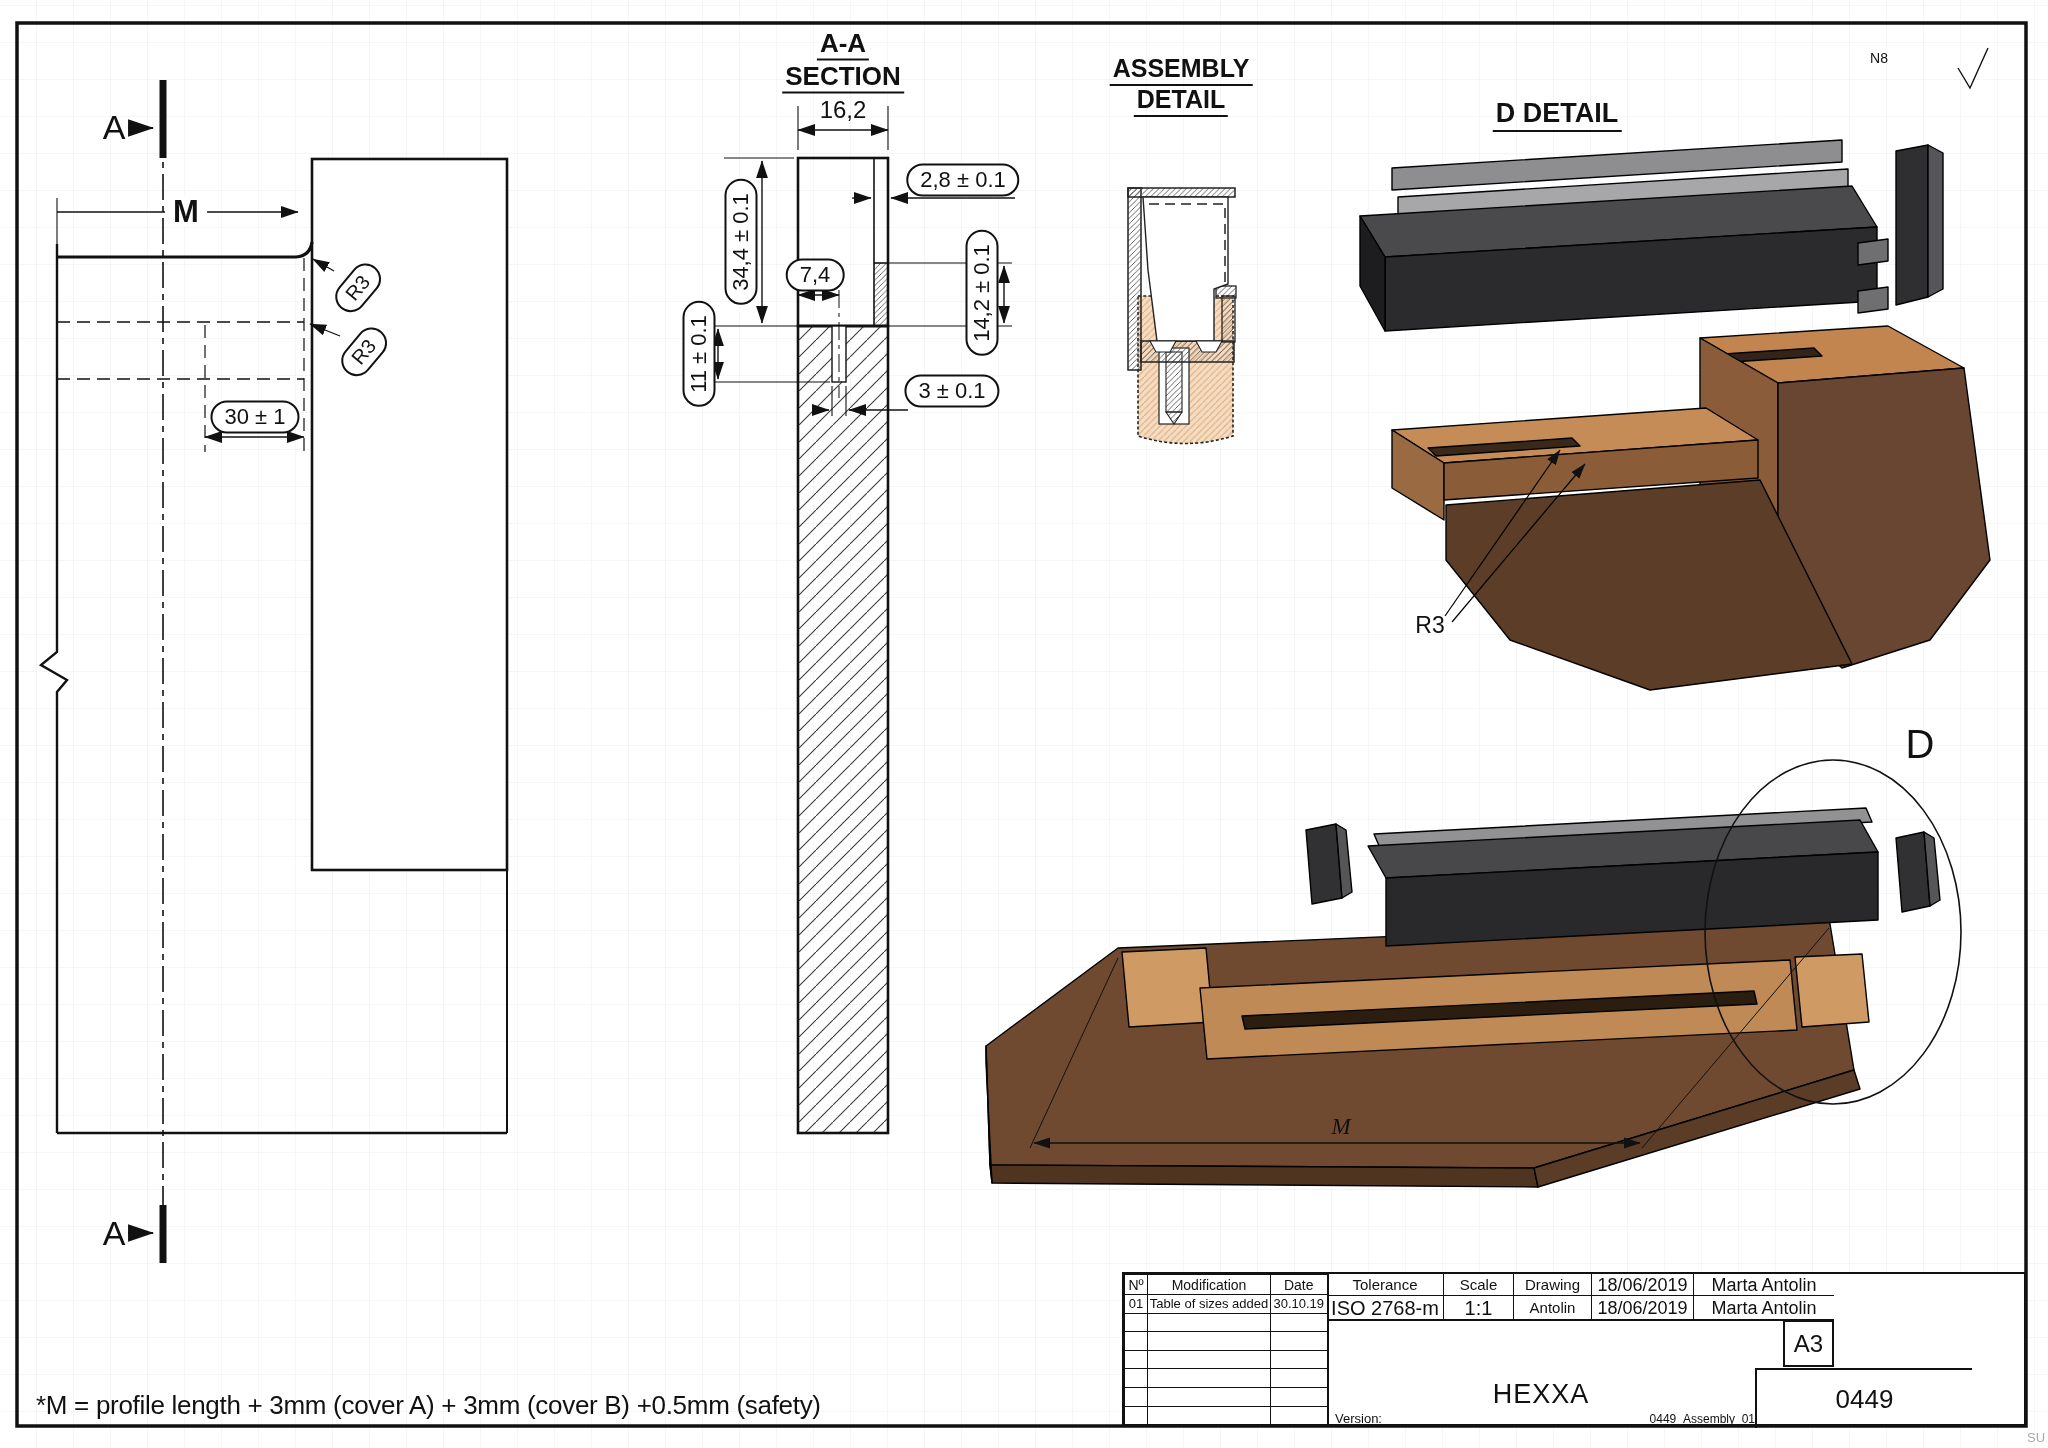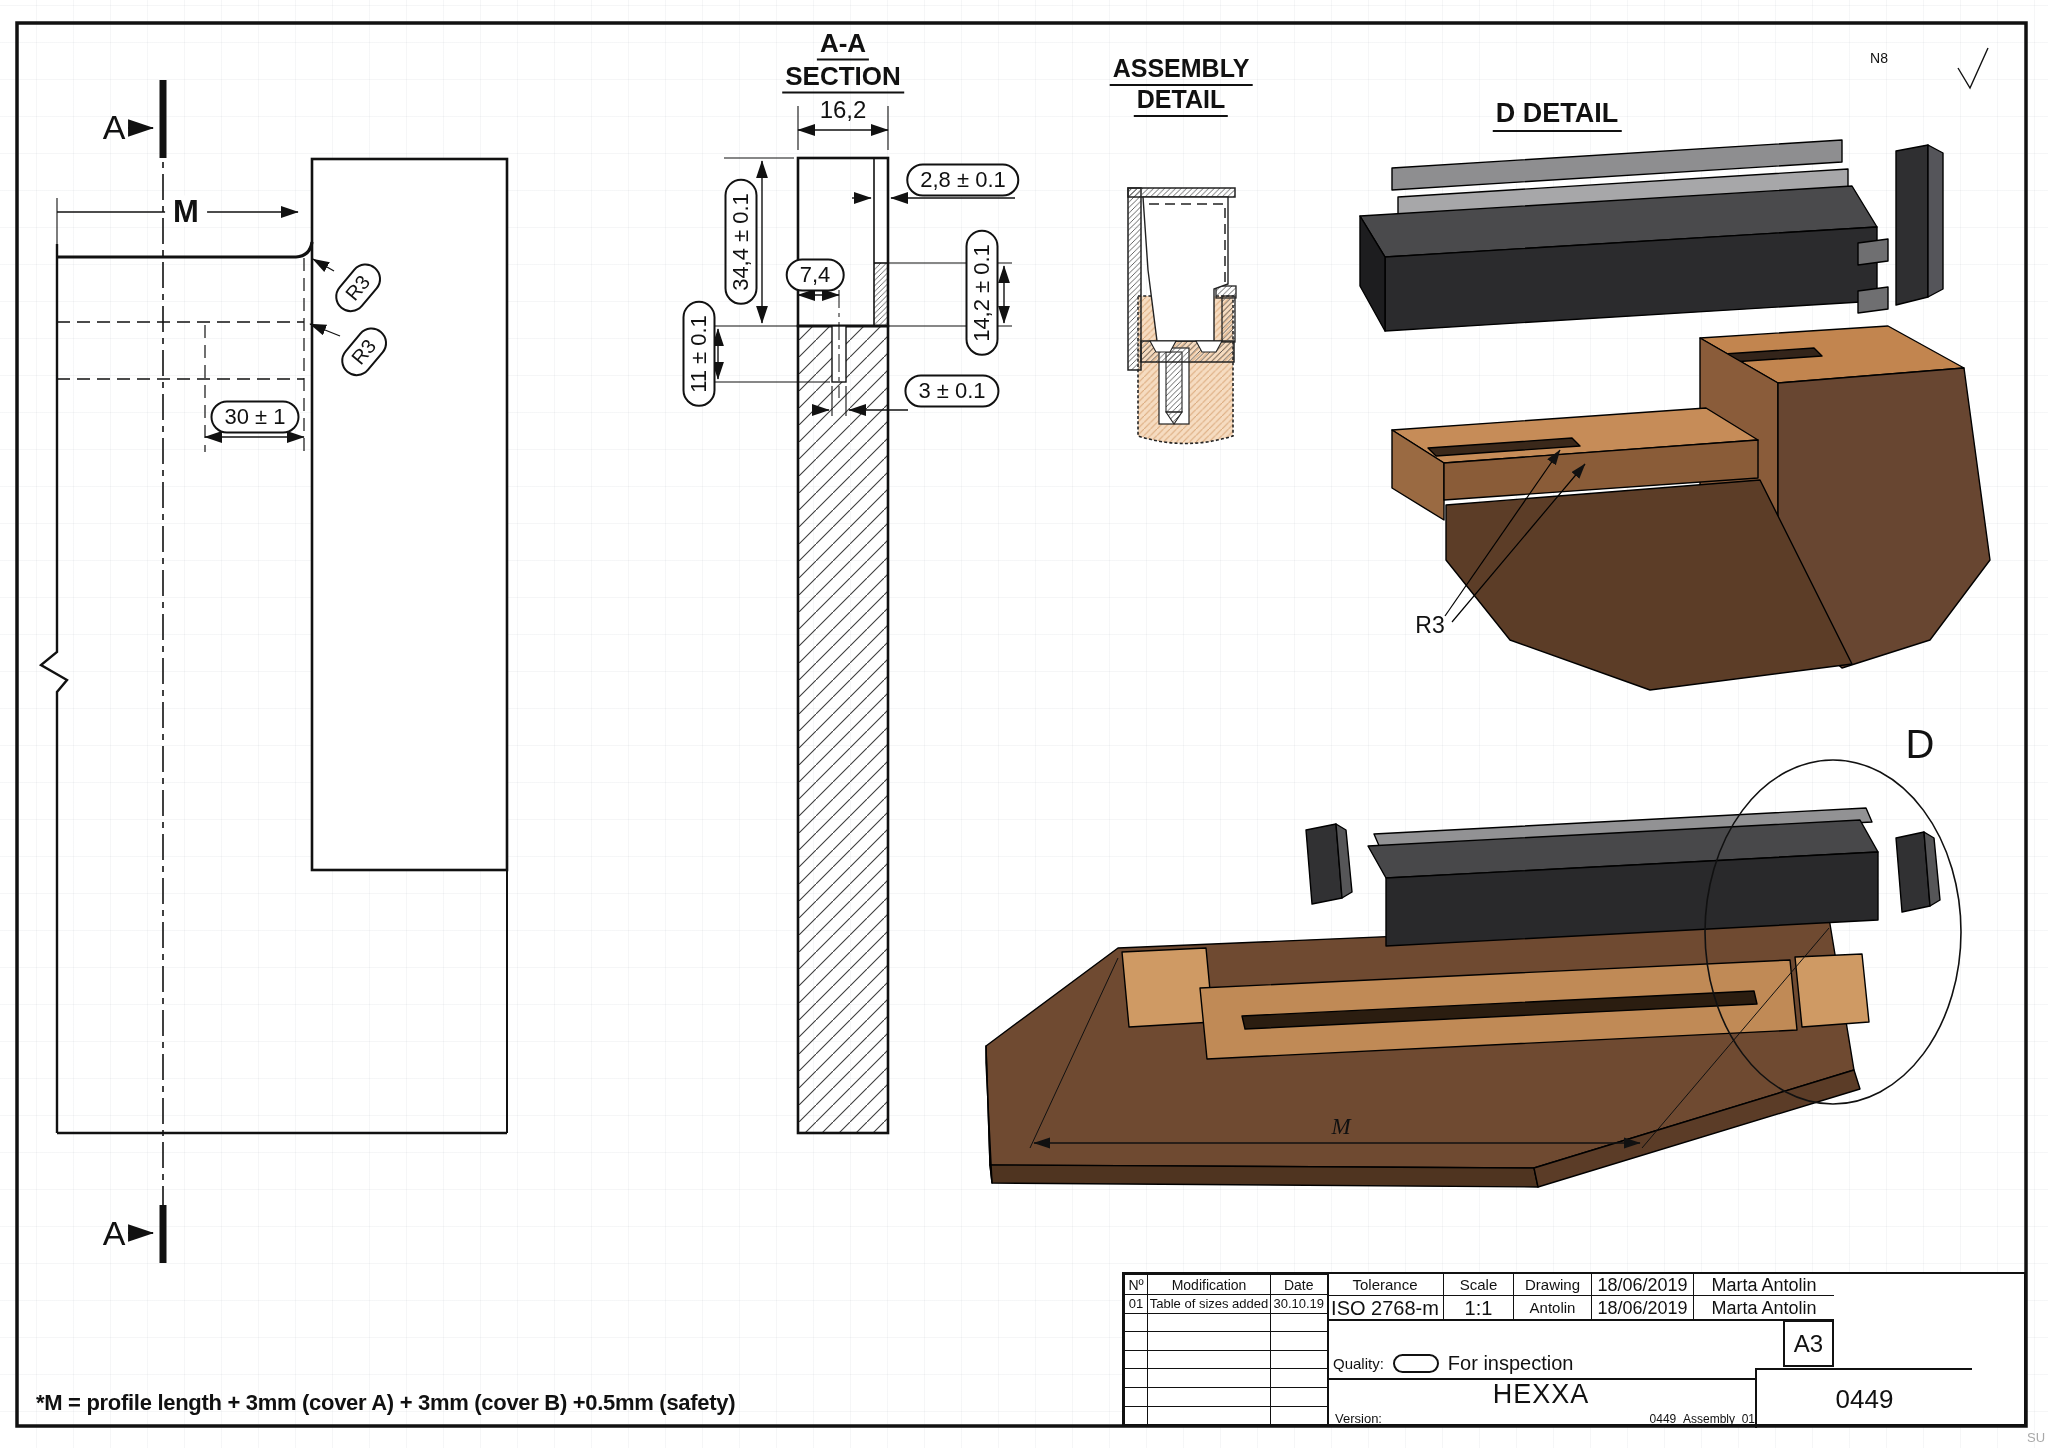--- a/index.html
+++ b/index.html
@@ -24,21 +24,21 @@
 .n8{font-size:14px}
 .wm{font-size:13px;color:#a9a9a9}
 
 .sztbl{position:absolute;left:268px;top:1172px;border-collapse:collapse;table-layout:fixed;background:#fff}
 .sztbl th,.sztbl td{border:1.6px solid #111;text-align:center;vertical-align:middle}
 .sztbl th{width:125px;height:26px;font-size:23px;font-weight:normal}
 .sztbl td{height:47px;font-size:28px}
 .sztbl tr:first-child th{border-top:2.2px solid #111}
 .sztbl{border:2.2px solid #111}
 
-.note{position:absolute;left:36px;top:1390px;font-size:22px;font-weight:bold;letter-spacing:-.3px}
+.note{position:absolute;left:36px;top:1390px;font-size:26px;font-weight:normal;letter-spacing:-.3px}
 
 .tblock{position:absolute;left:1122px;top:1272px;width:904px;height:154px;background:#fff;border:2.4px solid #111}
 .cell{position:absolute;display:flex;align-items:center;justify-content:center;font-size:15px;line-height:1}
 .bR{border-right:1.2px solid #111}
 .bB{border-bottom:1.2px solid #111}
 .revtbl{position:absolute;left:0;top:0;border-collapse:collapse;table-layout:fixed;border-right:2.2px solid #111}
 .revtbl th,.revtbl td{border:1px solid #111;font-weight:normal;text-align:center;vertical-align:middle;overflow:hidden}
 .revtbl th{height:20px;font-size:14px}
 .revtbl td{height:18.6px;font-size:13px}
 .c-no{width:23px}.c-mod{width:123px}.c-date{width:57px}
@@ -299,25 +299,20 @@
 
   <div class="cell bR val20" style="left:203px;top:22px;width:117px;height:23px">ISO 2768-m</div>
   <div class="cell bR val20" style="left:320px;top:22px;width:70px;height:23px">1:1</div>
   <div class="cell bR vlab" style="left:390px;top:22px;width:78px;height:23px">Antolin</div>
   <div class="cell bR val18" style="left:468px;top:22px;width:102px;height:23px">18/06/2019</div>
   <div class="cell val18" style="left:570px;top:22px;width:140px;height:23px">Marta Antolin</div>
 
   <div style="position:absolute;left:203px;top:45px;width:507px;height:0;border-top:2.4px solid #111"></div>
 
 
-  <div class="cell qualcell" style="left:203px;top:74px;width:428px;height:32px;border-bottom:2.4px solid #111">
-    <span class="vlab">Quality:</span>
-    <span class="oval"></span>
-    <span class="val20">For inspection</span>
-  </div>
 
   <div class="cell a3cell" style="left:659px;top:46px;width:51px;height:47px">A3</div>
 
 
   <div class="cell hexxa" style="left:203px;top:106px;width:428px;height:29px">HEXXA</div>
 
   <div class="cell vercell" style="left:203px;top:135px;width:428px;height:19px">
     <span class="verlab">Version:</span>
     <span class="verval">0449_Assembly_01</span>
   </div>

